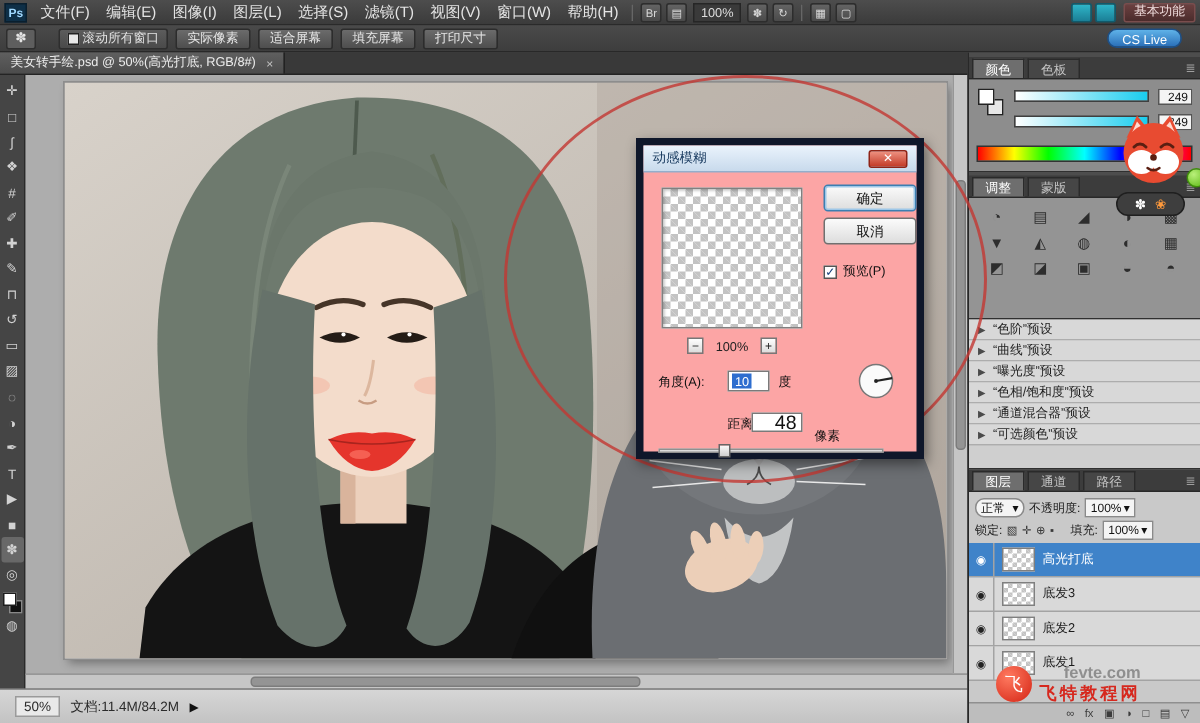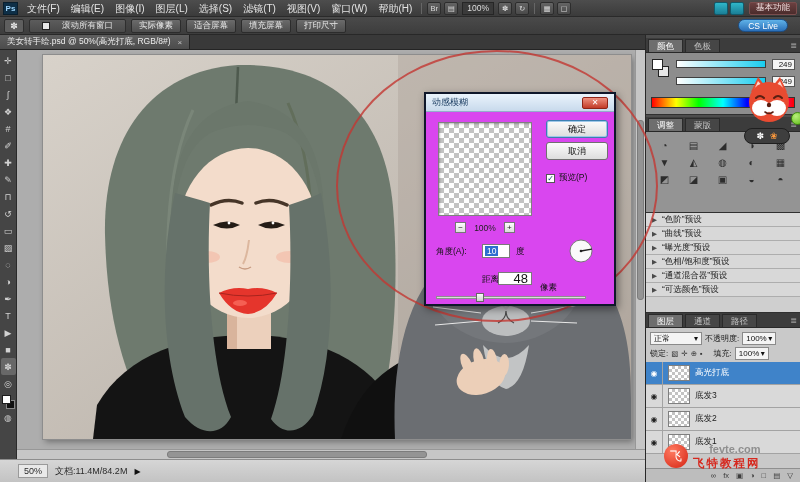--- a/index.html
+++ b/index.html
@@ -12,21 +12,21 @@
   .appicon{width:15px;height:13px;background:#0e2f47;color:#9fd8ff;font-size:8px;font-weight:bold;display:flex;align-items:center;justify-content:center;border:1px solid #0a1f2e;margin-right:3px;}
   .menu-item{padding:0 5px;line-height:17px;font-size:10px;color:#e4e4e4;white-space:nowrap;}
   .mb-sep{width:1px;height:11px;background:#2c2c2c;border-right:1px solid #666;margin:0 3px;}
   .ab-icon{min-width:14px;height:13px;background:linear-gradient(#646464,#4a4a4a);border:1px solid #2d2d2d;border-radius:2px;color:#d8d8d8;font-size:7.5px;display:flex;align-items:center;justify-content:center;margin:0 1px;padding:0 2px;}
   .zoom-box{height:13px;background:#3a3a3a;border:1px solid #262626;color:#ddd;font-size:8.5px;padding:0 4px;display:flex;align-items:center;margin:0 2px;}
   .cap-icon{width:14px;height:13px;background:linear-gradient(#2fb6c9,#1b7f96);border:1px solid #115a6b;border-radius:2px;margin:0 1px;}
   #workspace-btn{margin-left:4px;height:13px;background:linear-gradient(#6b4040,#4b2c2c);border:1px solid #7a4d4d;border-radius:2px;color:#f0dede;font-size:8.5px;display:flex;align-items:center;padding:0 6px;}
 
   #optionsbar{position:absolute;top:17px;left:0;width:800px;height:18px;background:linear-gradient(#4a4a4a,#3d3d3d);border-bottom:1px solid #282828;display:flex;align-items:center;padding:0 4px;gap:5px;}
   .tool-chip{width:20px;height:14px;background:#5e5e5e;border:1px solid #2e2e2e;border-radius:2px;color:#e6e6e6;font-size:9px;display:flex;align-items:center;justify-content:center;}
-  .toggle{display:flex;align-items:center;gap:12px;height:14px;border:1px solid #2e2e2e;border-radius:2px;background:linear-gradient(#5c5c5c,#4a4a4a);padding:0 12px;font-size:8.5px;color:#e2e2e2;}
+  .toggle{display:flex;align-items:center;gap:2px;height:14px;border:1px solid #2e2e2e;border-radius:2px;background:linear-gradient(#5c5c5c,#4a4a4a);padding:0 5px;font-size:8.5px;color:#e2e2e2;margin-left:10px;}
   .cbx{width:8px;height:8px;background:#e8e8e8;border:1px solid #222;}
   .opt-btn{height:14px;padding:0 7px;font-size:8.5px;color:#e6e6e6;background:linear-gradient(#6b6b6b,#4e4e4e);border:1px solid #2c2c2c;border-radius:2px;display:flex;align-items:center;}
   #cslive{margin-left:auto;margin-right:8px;height:13px;border-radius:7px;background:linear-gradient(#5fb2e8,#2a6fb8);border:1px solid #1d4f86;color:#fff;font-size:8.5px;display:flex;align-items:center;padding:0 9px;text-align:center;}
 
   #tabrow{position:absolute;top:35px;left:0;width:645px;height:15px;background:#393939;border-bottom:1px solid #242424;display:flex;align-items:stretch;}
   .doctab{background:linear-gradient(#5f5f5f,#4c4c4c);border-right:1px solid #222;padding:0 7px;display:flex;align-items:center;gap:7px;font-size:8.5px;color:#ececec;}
   .tab-close{color:#c4c4c4;font-size:8px;}
 
   
   #toolstrip{position:absolute;top:50px;left:0;width:17px;height:409px;background:#454545;border-right:1px solid #2a2a2a;display:flex;flex-direction:column;align-items:center;padding-top:2px;}
@@ -37,21 +37,21 @@
   #bg-swatch{position:absolute;right:0;bottom:0;width:9px;height:9px;background:#111;border:1px solid #888;}
 
   
   #canvas{position:absolute;top:50px;left:17px;width:628px;height:399px;background:#adadad;overflow:hidden;}
   #photo-wrap{position:absolute;left:26px;top:5px;width:588px;height:384px;box-shadow:0 0 0 1px #8d8d8d,2px 3px 6px rgba(0,0,0,.35);}
   #vscroll{position:absolute;right:0;top:0;width:10px;height:399px;background:#c6c6c6;border-left:1px solid #979797;}
   #vthumb{position:absolute;left:1px;top:70px;width:7px;height:180px;background:#949494;border:1px solid #7c7c7c;border-radius:3px;}
   #hscroll{position:absolute;top:449px;left:17px;width:628px;height:10px;background:#c6c6c6;border-top:1px solid #979797;}
   #hthumb{position:absolute;left:150px;top:1px;width:260px;height:7px;background:#949494;border:1px solid #7c7c7c;border-radius:3px;}
 
-  #statusbar{position:absolute;top:459px;left:0;width:645px;height:23px;background:linear-gradient(#d6d6d6,#c3c3c3);border-top:1px solid #8d8d8d;color:#2b2b2b;display:flex;align-items:center;font-size:9px;padding:0 18px;gap:7px;}
+  #statusbar{position:absolute;top:459px;left:0;width:645px;height:23px;background:linear-gradient(#d6d6d6,#c3c3c3);border-top:1px solid #8d8d8d;color:#2b2b2b;display:flex;align-items:center;font-size:9px;padding:0 10px;gap:7px;}
   .sb-box{border:1px solid #9a9a9a;background:#e9e9e9;padding:1px 5px;}
   .sb-arrow{color:#111;font-size:8px;}
 
   
   #red-ellipse{position:absolute;left:336px;top:50px;width:322px;height:272px;border:2px solid rgba(195,55,50,.8);border-radius:50%;z-index:5;pointer-events:none;}
 
   
   #panels{position:absolute;top:35px;left:645px;width:155px;height:447px;background:#4d4d4d;border-left:1px solid #282828;}
   .ptabs{position:absolute;left:0;width:155px;height:15px;background:#3c3c3c;border-bottom:1px solid #282828;display:flex;align-items:flex-end;padding-left:2px;}
   .ptab{padding:1px 8px;font-size:8.5px;color:#c5c5c5;background:#464646;border:1px solid #2a2a2a;border-bottom:none;margin-right:2px;height:13px;line-height:11px;}
@@ -85,21 +85,21 @@
   .eye-cell{width:17px;height:23px;display:flex;align-items:center;justify-content:center;border-right:1px solid #a3a3a3;color:#222;font-size:8px;}
   .layer-row.sel .eye-cell{color:#fff;}
   .lthumb{width:22px;height:16px;border:1px solid #7f7f7f;margin:0 5px;}
   .lname{font-size:8.5px;}
   #layers-bottom{position:absolute;top:140px;left:0;width:155px;height:14px;background:#bdbdbd;border-top:1px solid #8f8f8f;display:flex;align-items:center;justify-content:flex-end;gap:7px;padding:0 8px;color:#3c3c3c;font-size:7.5px;}
 
   .checker{background-color:#fff;background-image:linear-gradient(45deg,#c3c3c3 25%,transparent 25%,transparent 75%,#c3c3c3 75%),linear-gradient(45deg,#c3c3c3 25%,transparent 25%,transparent 75%,#c3c3c3 75%);background-size:10px 10px;background-position:0 0,5px 5px;}
   .checker.small{background-size:6px 6px;background-position:0 0,3px 3px;}
 
   
-  #dialog{position:absolute;left:424px;top:92px;width:192px;height:214px;background:#d946ef;border:2px solid #0f172a;box-shadow:2px 3px 8px rgba(0,0,0,.45);z-index:10;color:#111;}
+  #dialog{position:absolute;left:424px;top:92px;width:192px;height:214px;background:#fca5a5;border:5px solid #0f172a;box-shadow:2px 3px 8px rgba(0,0,0,.45);z-index:10;color:#111;}
   #dlg-title{height:18px;background:linear-gradient(#eaf3fc,#c8daec);border-bottom:1px solid #93aecb;display:flex;align-items:center;padding:0 6px;font-size:9px;color:#17395e;}
   #dlg-close{margin-left:auto;width:26px;height:12px;background:linear-gradient(#ee9180,#c23b28);border:1px solid #8f2417;border-radius:2px;color:#fff;font-size:8px;display:flex;align-items:center;justify-content:center;line-height:1;}
   #preview-frame{position:absolute;left:12px;top:28px;width:94px;height:94px;border:1px solid #808080;box-shadow:inset 1px 1px 2px rgba(0,0,0,.25);}
   #zoom-row{position:absolute;left:12px;top:128px;width:94px;display:flex;align-items:center;justify-content:center;gap:8px;font-size:8.5px;color:#222;}
   .zbtn{width:11px;height:11px;border:1px solid #777;background:linear-gradient(#fdfdfd,#dcdcdc);display:flex;align-items:center;justify-content:center;font-size:8px;color:#222;}
   .dlg-btn{position:absolute;left:120px;width:62px;height:18px;background:linear-gradient(#fbfbfb,#dddddd);border:1px solid #707070;border-radius:3px;font-size:9px;color:#111;display:flex;align-items:center;justify-content:center;}
   #ok-btn{top:26px;border:1px solid #3c7fb1;box-shadow:0 0 0 1px #9ec7e8 inset;}
   #cancel-btn{top:48px;}
   #preview-chk{position:absolute;left:120px;top:78px;display:flex;align-items:center;gap:4px;font-size:8.5px;color:#111;}
   .chkbox{width:9px;height:9px;border:1px solid #555;background:#fff;font-size:8px;line-height:8px;color:#143d7a;text-align:center;}
@@ -362,21 +362,21 @@
     </div>
 
     <div class="ptabs" id="layers-tabs">
       <span class="ptab active">图层</span>
       <span class="ptab">通道</span>
       <span class="ptab">路径</span>
       <span class="pmenu">≣</span>
     </div>
     <div id="layers-content">
       <div id="blend-row">
-        <div class="field" style="width:52px;">
+        <div class="field" style="width:33px;border-radius:6px;">
           <span>正常</span>
           <span>▾</span>
         </div>
         <span>不透明度:</span>
         <div class="field" style="width:34px;">
           <span>100%</span>
           <span>▾</span>
         </div>
       </div>
       <div id="lock-row">

